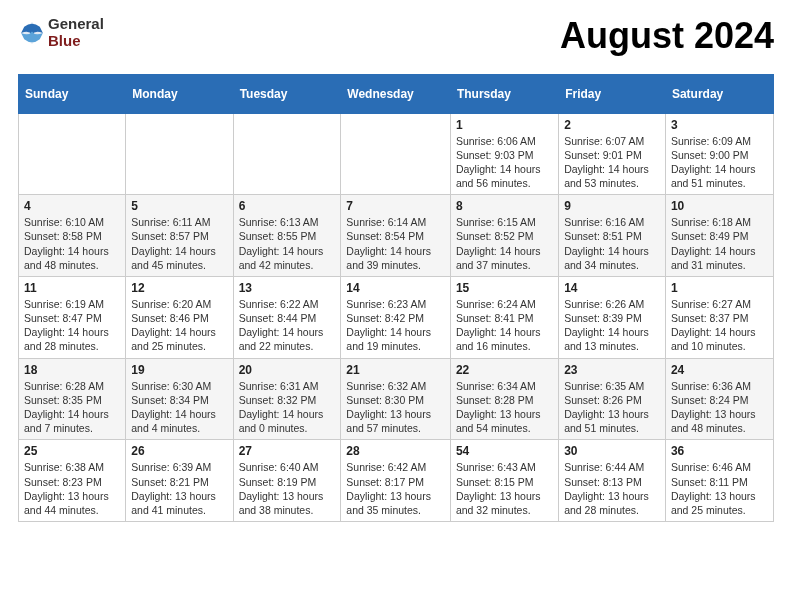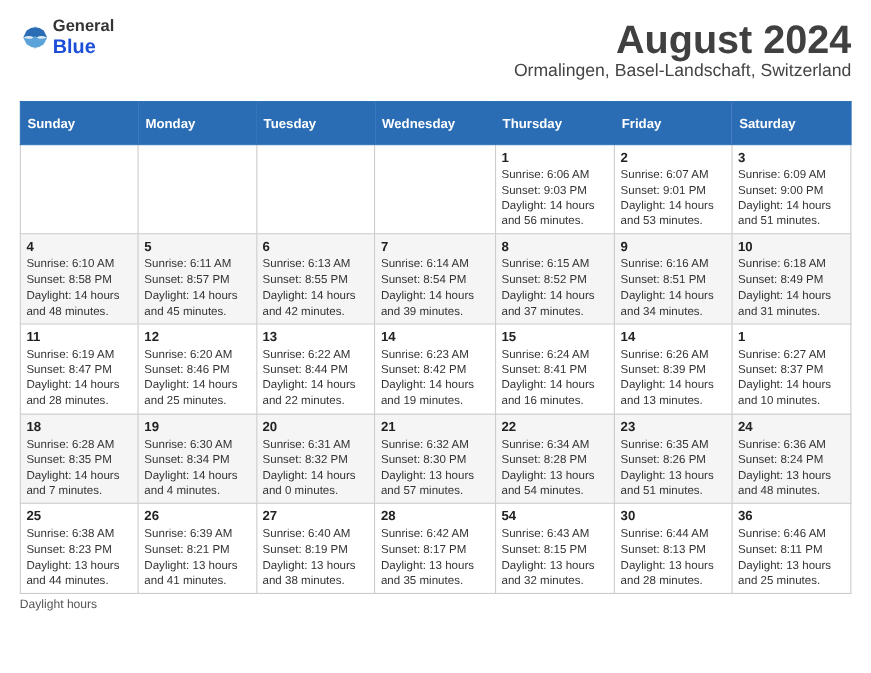--- a/index.html
+++ b/index.html
@@ -29,36 +29,36 @@
       display: flex;
       flex-direction: column;
       line-height: 1.1;
     }
     .logo-general {
       font-size: 15px;
       font-weight: bold;
       color: #333;
     }
     .logo-blue {
-      font-size: 18px;
-      font-weight: bold;
-      color: #1d4ed8;
+      font-size: 15px;
+      font-weight: bold;
+      color: #7f1d1d;
     }
     .logo-icon {
       width: 28px;
       height: 28px;
       margin-right: 2px;
     }
     .title-section {
       text-align: right;
     }
     .main-title {
       font-size: 36px;
       font-weight: bold;
-      color: #404040;
+      color: #000000;
       line-height: 1.1;
     }
     .subtitle {
       font-size: 16px;
       color: #444;
     }
     .calendar-table {
       width: 100%;
       border-collapse: collapse;
       margin-top: 8px;
@@ -119,21 +119,20 @@
         <path d="M8 10 Q18 2 28 10 L32 18 Q22 14 18 20 Q14 14 4 18 Z" fill="#2a6db5"></path>
         <path d="M28 26 Q18 34 8 26 L4 18 Q14 22 18 16 Q22 22 32 18 Z" fill="#5ba3d9"></path>
       </svg>
       <div class="logo-text">
         <span class="logo-general">General</span>
         <span class="logo-blue">Blue</span>
       </div>
     </div>
     <div class="title-section">
       <div class="main-title">August 2024</div>
-      <div class="subtitle">Ormalingen, Basel-Landschaft, Switzerland</div>
     </div>
   </div>
 
   <table class="calendar-table">
     <thead>
       <tr>
       <th>Sunday</th>
           <th>Monday</th>
           <th>Tuesday</th>
           <th>Wednesday</th>
@@ -246,16 +245,13 @@
           <td><span class="day-number">30</span><span class="day-info" style="white-space: pre-line;">Sunrise: 6:44 AM
 Sunset: 8:13 PM
 Daylight: 13 hours and 28 minutes.</span></td>
           <td><span class="day-number">36</span><span class="day-info" style="white-space: pre-line;">Sunrise: 6:46 AM
 Sunset: 8:11 PM
 Daylight: 13 hours and 25 minutes.</span></td>
         </tr>
       </tbody>
   </table>
 
-  <div class="footer-note">
-    <span>Daylight hours</span>
-  </div>
 </div>
 
 </body></html>

